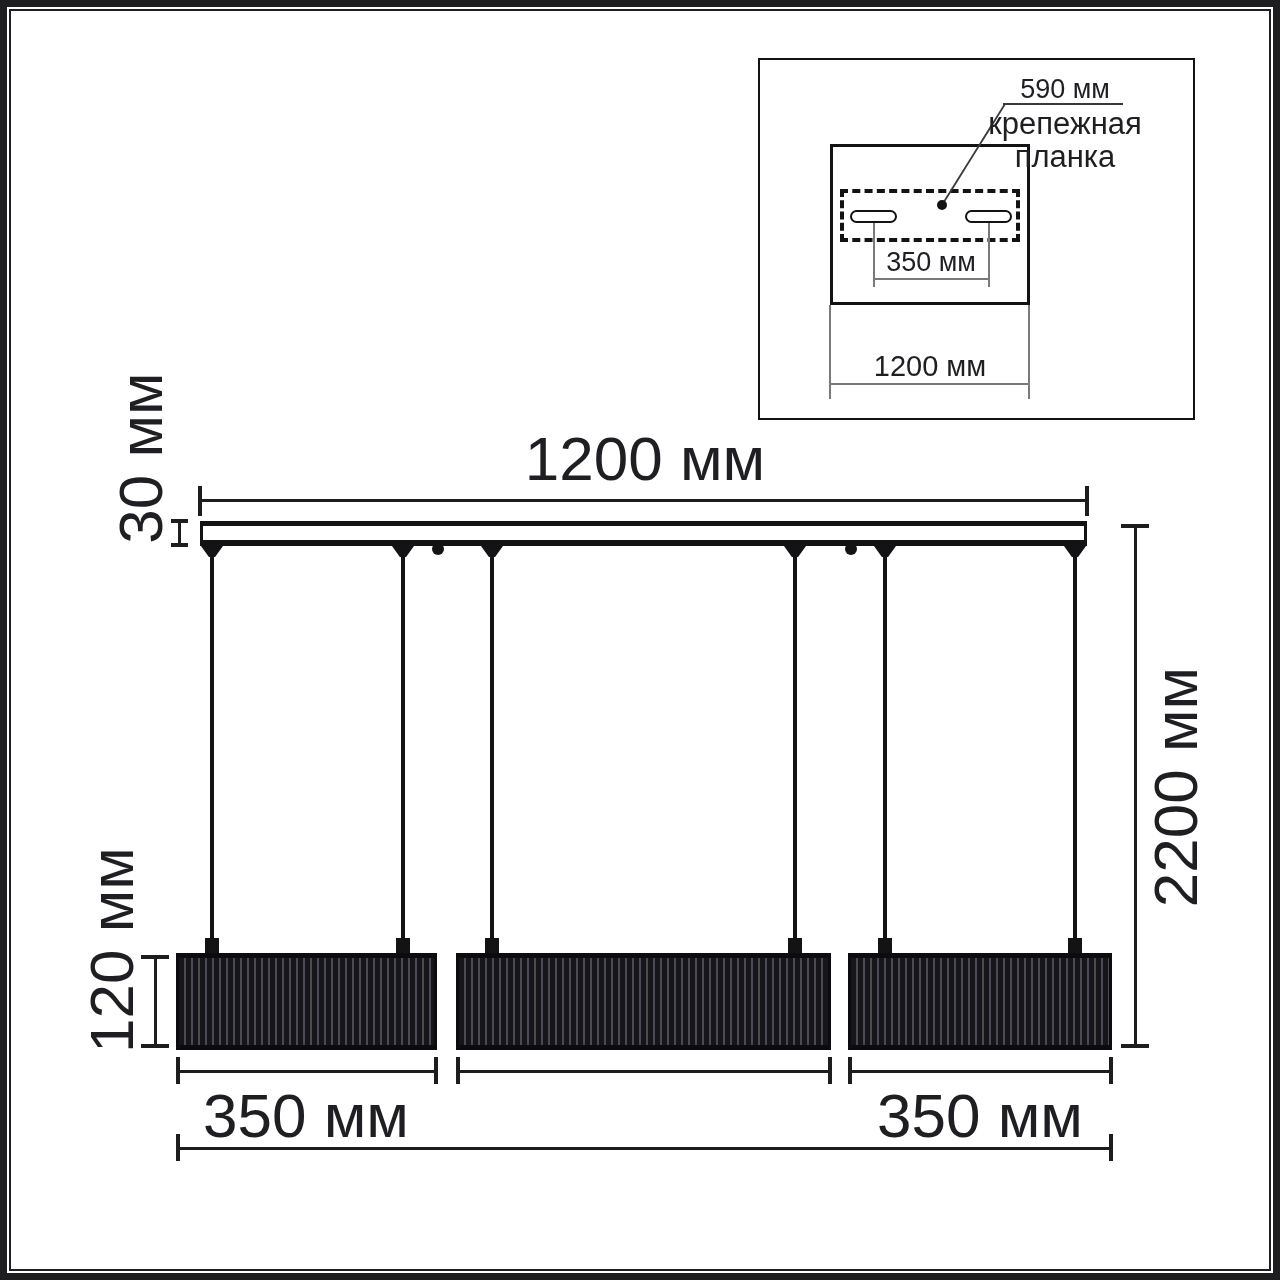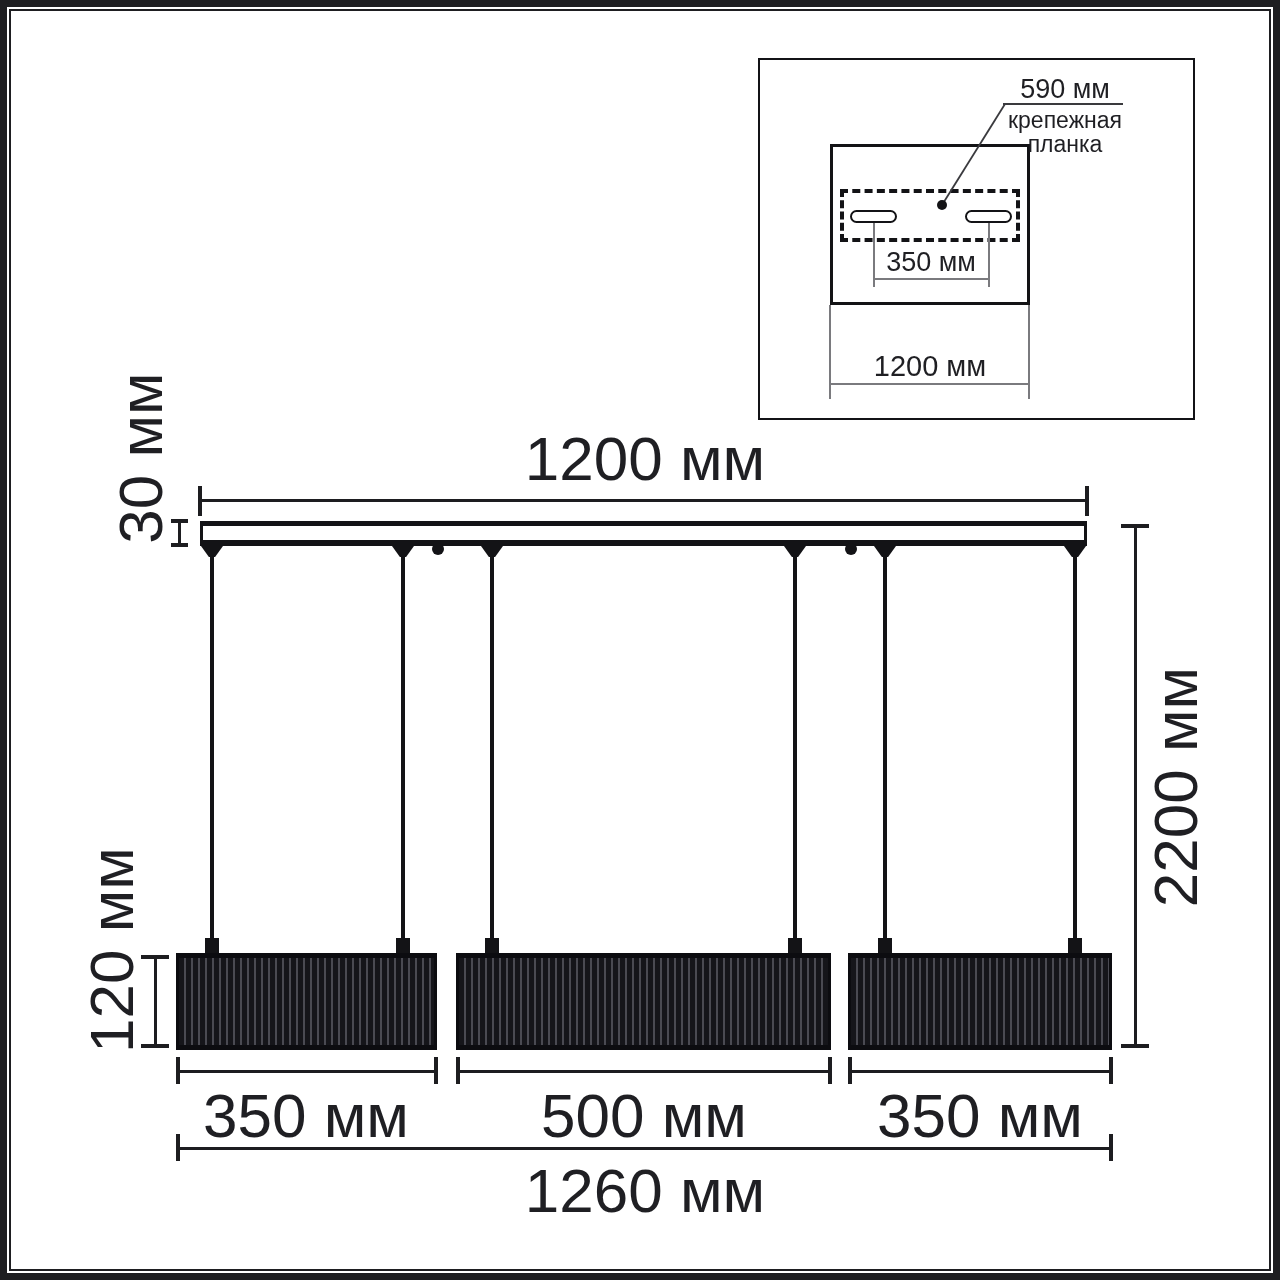--- a/index.html
+++ b/index.html
@@ -40,21 +40,21 @@
          border:2.5px solid #131316;background:#fff;}
   .canopy{position:absolute;left:70px;top:84px;width:200px;height:161px;box-sizing:border-box;
           border:3.5px solid #131316;}
   .plate{position:absolute;left:80px;top:129px;width:180px;height:53px;box-sizing:border-box;
          border:4px dashed #131316;}
   .slot{position:absolute;top:150px;width:47px;height:13px;box-sizing:border-box;
         border:2.5px solid #131316;border-radius:8px;background:#fff;}
   .thin-h{position:absolute;height:1.5px;background:#7a7a7e;}
   .thin-v{position:absolute;width:1.5px;background:#7a7a7e;}
   .ins-lbl{position:absolute;font-size:27px;line-height:1.05;white-space:nowrap;transform:translateX(-50%);}
-  .ins-name{position:absolute;font-size:23px;line-height:1.05;text-align:center;transform:translateX(-50%);}
+  .ins-name{position:absolute;font-size:31px;line-height:1.05;text-align:center;transform:translateX(-50%);}
 </style>
 </head>
 <body>
 
 <div class="canvas">
   <div class="frame-outer"></div>
   <div class="frame-inner"></div>
 
   <div class="inset">
     <div class="canopy"></div>
@@ -134,24 +134,22 @@
   <div class="tickh" style="left:1121px;top:1044px;"></div>
 
   <div class="hline" style="left:178px;top:1070px;width:259px;"></div>
   <div class="tickv" style="left:176px;top:1057px;height:27px;"></div>
   <div class="tickv" style="left:434px;top:1057px;height:27px;"></div>
   <div class="lbl" style="left:306px;top:1085px;">350 мм</div>
 
   <div class="hline" style="left:458px;top:1070px;width:373px;"></div>
   <div class="tickv" style="left:456px;top:1057px;height:27px;"></div>
   <div class="tickv" style="left:828px;top:1057px;height:27px;"></div>
-  <div class="lbl" style="left:644px;top:1085px;">500 мм</div>
 
   <div class="hline" style="left:850px;top:1070px;width:262px;"></div>
   <div class="tickv" style="left:848px;top:1057px;height:27px;"></div>
   <div class="tickv" style="left:1109px;top:1057px;height:27px;"></div>
   <div class="lbl" style="left:980px;top:1085px;">350 мм</div>
 
   <div class="hline" style="left:178px;top:1147px;width:934px;"></div>
   <div class="tickv" style="left:176px;top:1134px;height:27px;"></div>
   <div class="tickv" style="left:1109px;top:1134px;height:27px;"></div>
-  <div class="lbl" style="left:645px;top:1160px;">1260 мм</div>
 </div>
 
 </body></html>

